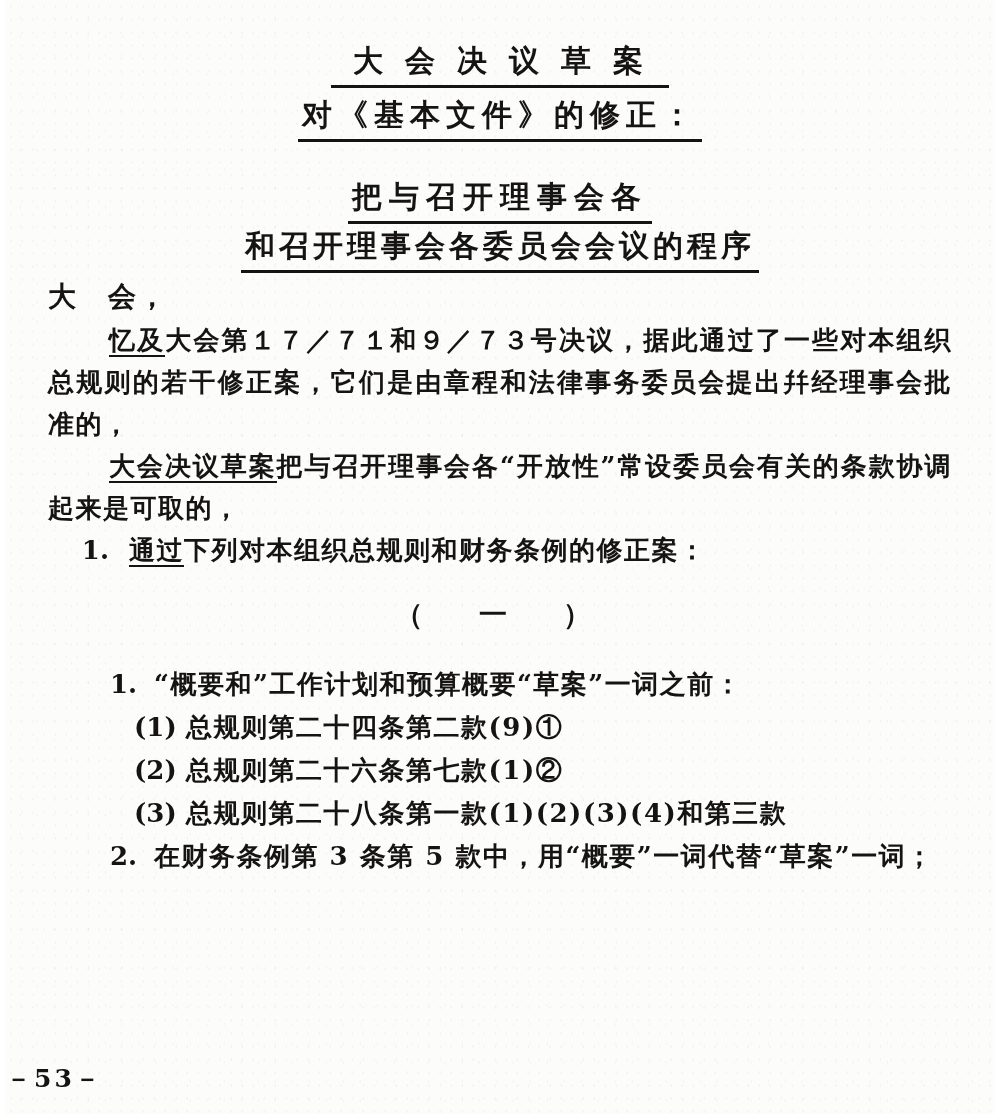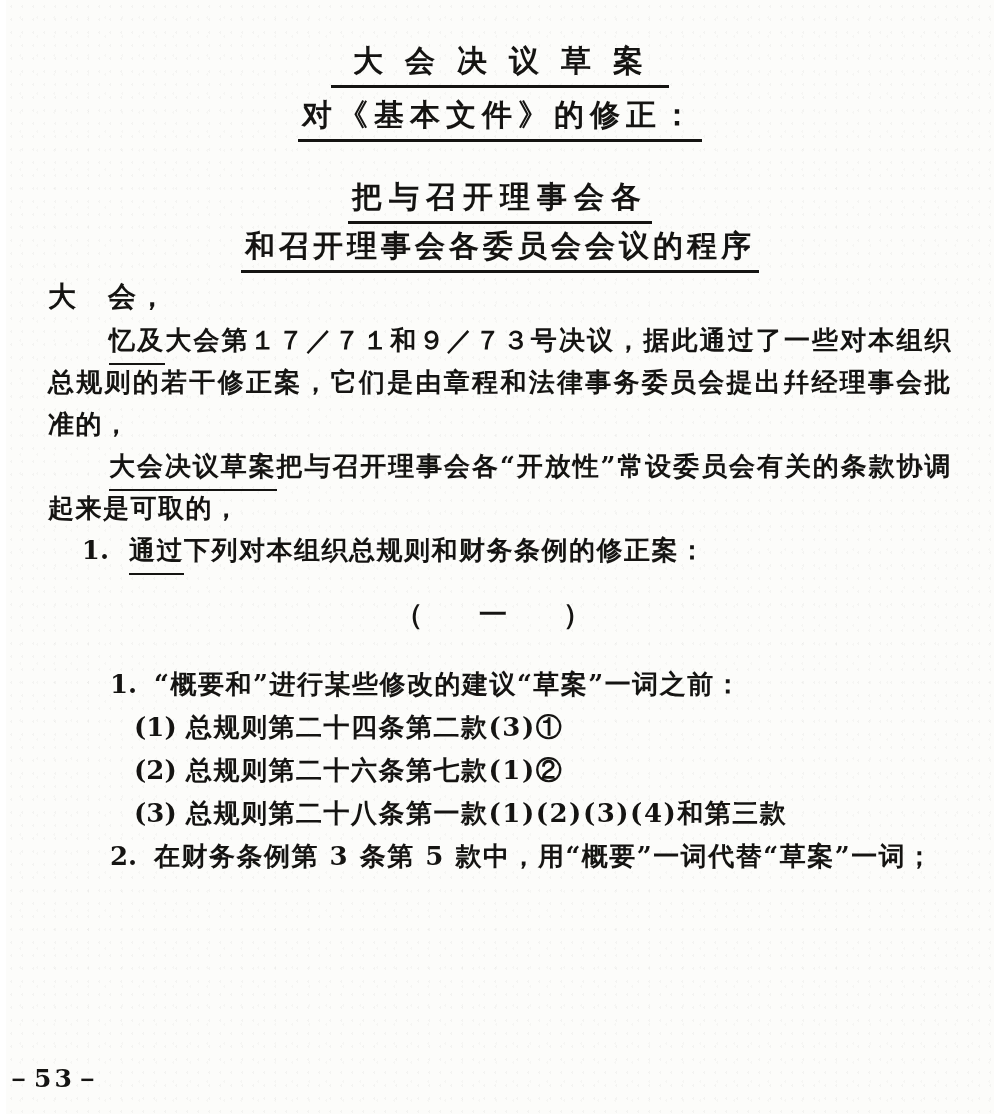--- a/index.html
+++ b/index.html
@@ -51,21 +51,21 @@
   .para {
     font-size: 26px;
     line-height: 42px;
     letter-spacing: 1.5px;
     text-align: justify;
     text-indent: 2.35em;
     font-weight: 600;
   }
   .u {
     border-bottom: 2px solid #151412;
-    padding-bottom: 8px;
+    padding-bottom: 0;
   }
   .num-item { text-indent: 1.3em; }
   .item-num { margin-right: 20px; letter-spacing: 0; }
 
   .section-marker {
     text-align: center;
     font-size: 28px;
     font-weight: 700;
     letter-spacing: 14px;
     margin-top: 22px;
@@ -120,22 +120,22 @@
     <div>
       <p class="para"><span class="u">忆及</span><span>大会第１７／７１和９／７３号决议，据此通过了一些对本组织总规则的若干修正案，它们是由章程和法律事务委员会提出幷经理事会批准的，</span></p>
       <p class="para"><span class="u">大会决议草案</span><span>把与召开理事会各“开放性”常设委员会有关的条款协调起来是可取的，</span></p>
     </div>
 
     <p class="para num-item"><span class="item-num">1.</span><span><span class="u">通过</span><span>下列对本组织总规则和财务条例的修正案：</span></span></p>
 
     <div class="section-marker">（　一　）</div>
 
     <div class="section-list">
-      <p class="s-item"><span class="s-num">1.</span><span>“概要和”进行某些修改的建议“草案”一词之前：</span></p>
-      <p class="sub-item"><span class="sub-num">(1)</span><span>总规则第二十四条第二款(3)①</span></p>
+      <p class="s-item"><span class="s-num">1.</span><span>“概要和”工作计划和预算概要“草案”一词之前：</span></p>
+      <p class="sub-item"><span class="sub-num">(1)</span><span>总规则第二十四条第二款(9)①</span></p>
       <p class="sub-item"><span class="sub-num">(2)</span><span>总规则第二十六条第七款(1)②</span></p>
       <p class="sub-item"><span class="sub-num">(3)</span><span>总规则第二十八条第一款(1)(2)(3)(4)和第三款</span></p>
       <p class="s-item"><span class="s-num">2.</span><span>在财务条例第 3 条第 5 款中，用“概要”一词代替“草案”一词；</span></p>
 
     </div>
 
   </div>
 
   <div class="page-number">－53－</div>
 </div>

